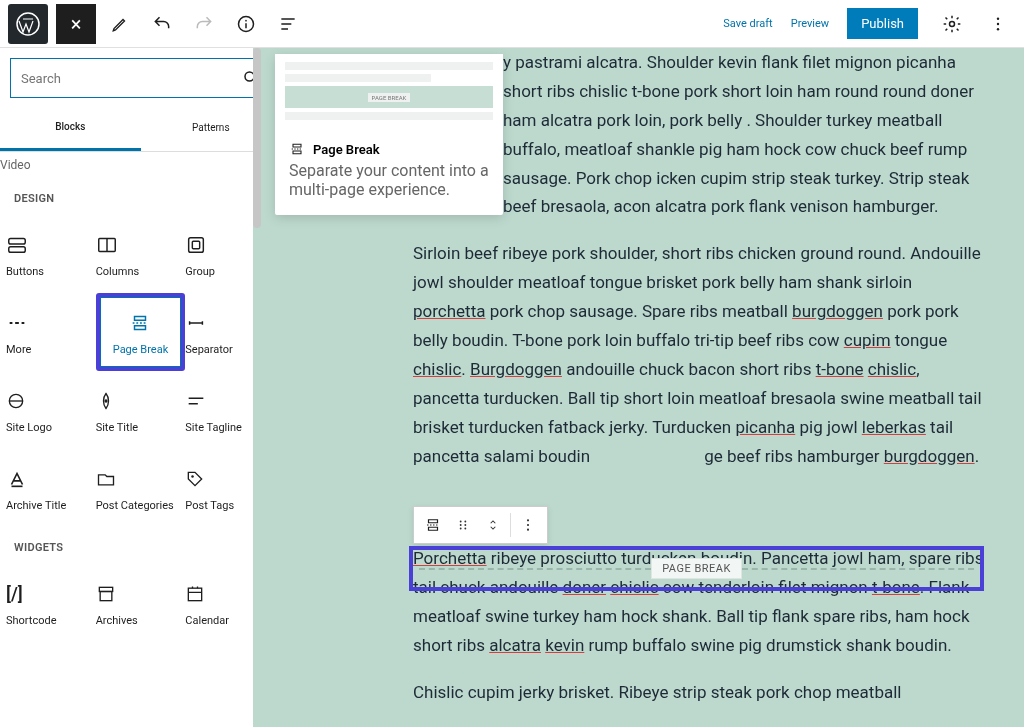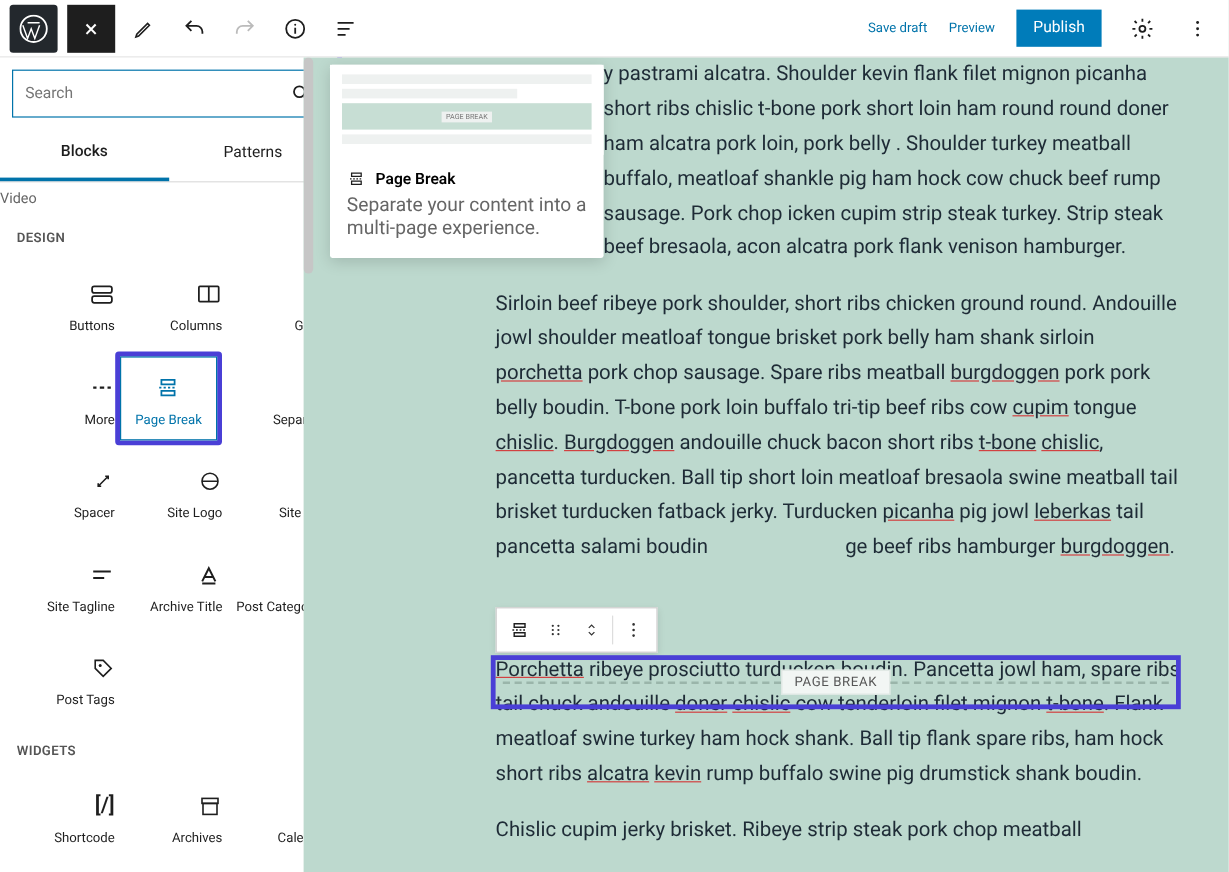--- a/index.html
+++ b/index.html
@@ -16,27 +16,27 @@
 .tb-spacer { flex:1; }
 .link { color:#0073aa; font-size:11px; margin-right:18px; cursor:pointer; }
 .publish-btn { background:#007cba; color:#fff; padding:8px 14px; font-size:13px; border:none; cursor:pointer; }
 .gear { margin-left:16px; margin-right:4px; }
 
 
 .left-panel { position:absolute; left:0; top:48px; bottom:0; width:285px; border-right:4px solid #8b5cf6; background:#fff; display:flex; flex-direction:column; }
 .search-box { margin:10px 10px 6px 10px; border:1.5px solid #0073aa; height:40px; display:flex; align-items:center; padding:0 10px; }
 .search-box input { flex:1; border:none; outline:none; font-size:13px; color:#666; }
 .tabs { display:flex; height:48px; border-bottom:1px solid #ddd; }
-.tab { flex:1; display:flex; align-items:center; justify-content:center; font-size:13px; color:#1e1e1e; cursor:pointer; }
+.tab { flex:1; display:flex; align-items:center; justify-content:center; font-size:10px; color:#1e1e1e; cursor:pointer; }
 .tab.active { border-bottom:3px solid #0073aa; font-weight:500; }
 .panel-body { flex:1; overflow:auto; padding-top:4px; }
 .prev-label { font-size:12px; color:#666; text-align:left; padding:2px 0 6px 0; }
 .section-hdr { font-size:11px; font-weight:600; color:#555; padding:14px 14px 10px 14px; letter-spacing:0.3px; }
 .grid { display:grid; grid-template-columns:repeat(3,1fr); gap:0; padding:0 6px; }
-.block-btn { display:flex; flex-direction:column; align-items:flex-end; justify-content:center; height:78px; cursor:pointer; border-radius:3px; }
+.block-btn { display:flex; flex-direction:column; align-items:flex-start; justify-content:center; height:78px; cursor:pointer; border-radius:3px; }
 .block-btn .bi { height:28px; display:flex; align-items:center; justify-content:center; color:#1e1e1e; font-size:18px; }
 .block-btn .bl { font-size:11px; color:#1e1e1e; margin-top:6px; text-align:center; }
 .block-btn.sel { border:4px solid #4a3fd6; }
 .block-btn.sel .bi, .block-btn.sel .bl { color:#0073aa; }
 .block-btn.sel .inner { border:1px solid #0073aa; width:100%; height:100%; display:flex; flex-direction:column; align-items:center; justify-content:center; }
 
 
 .canvas { position:absolute; left:253px; right:0; top:48px; bottom:0; background:#bdd9ce; overflow:hidden; }
 .scrollbar { position:absolute; left:0; top:0; width:8px; height:180px; background:#c6c6c6; border-radius:4px; }
 
@@ -187,28 +187,20 @@
             <div class="bl">Page Break</div>
           </div>
         </div>
       <div class="block-btn">
           <div class="bi">
             <svg width="22" height="22" viewBox="0 0 24 24">
               <path d="M5 12h14M5 10v4M19 10v4" stroke="#1e1e1e" stroke-width="1.6"></path>
             </svg>
           </div>
           <div class="bl">Separator</div>
-        </div>
-      <div class="block-btn">
-          <div class="bi">
-            <svg width="20" height="20" viewBox="0 0 24 24">
-              <path d="M7 17L17 7M7 7h0M17 17h0M14 7h3v3M10 17H7v-3" stroke="#1e1e1e" stroke-width="1.6" fill="none"></path>
-            </svg>
-          </div>
-          <div class="bl">Spacer</div>
         </div>
       <div class="block-btn">
           <div class="bi">
             <svg width="20" height="20" viewBox="0 0 24 24">
               <circle cx="12" cy="12" r="8" stroke="#1e1e1e" stroke-width="1.6" fill="none"></circle>
               <path d="M4 12h16" stroke="#1e1e1e" stroke-width="1.6"></path>
             </svg>
           </div>
           <div class="bl">Site Logo</div>
         </div>

